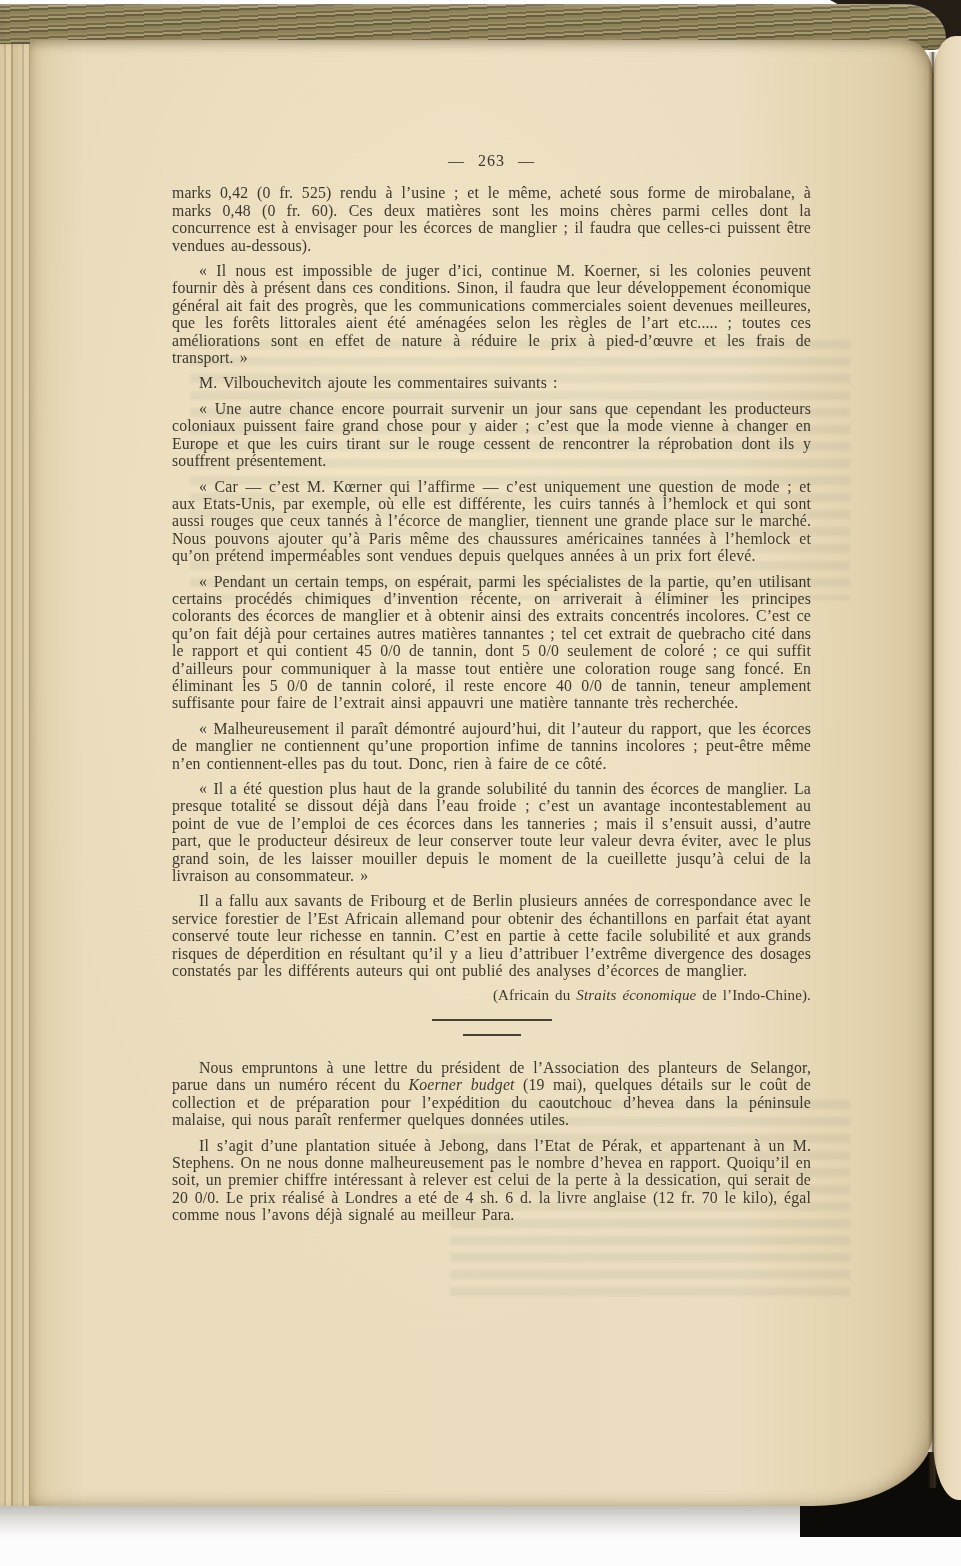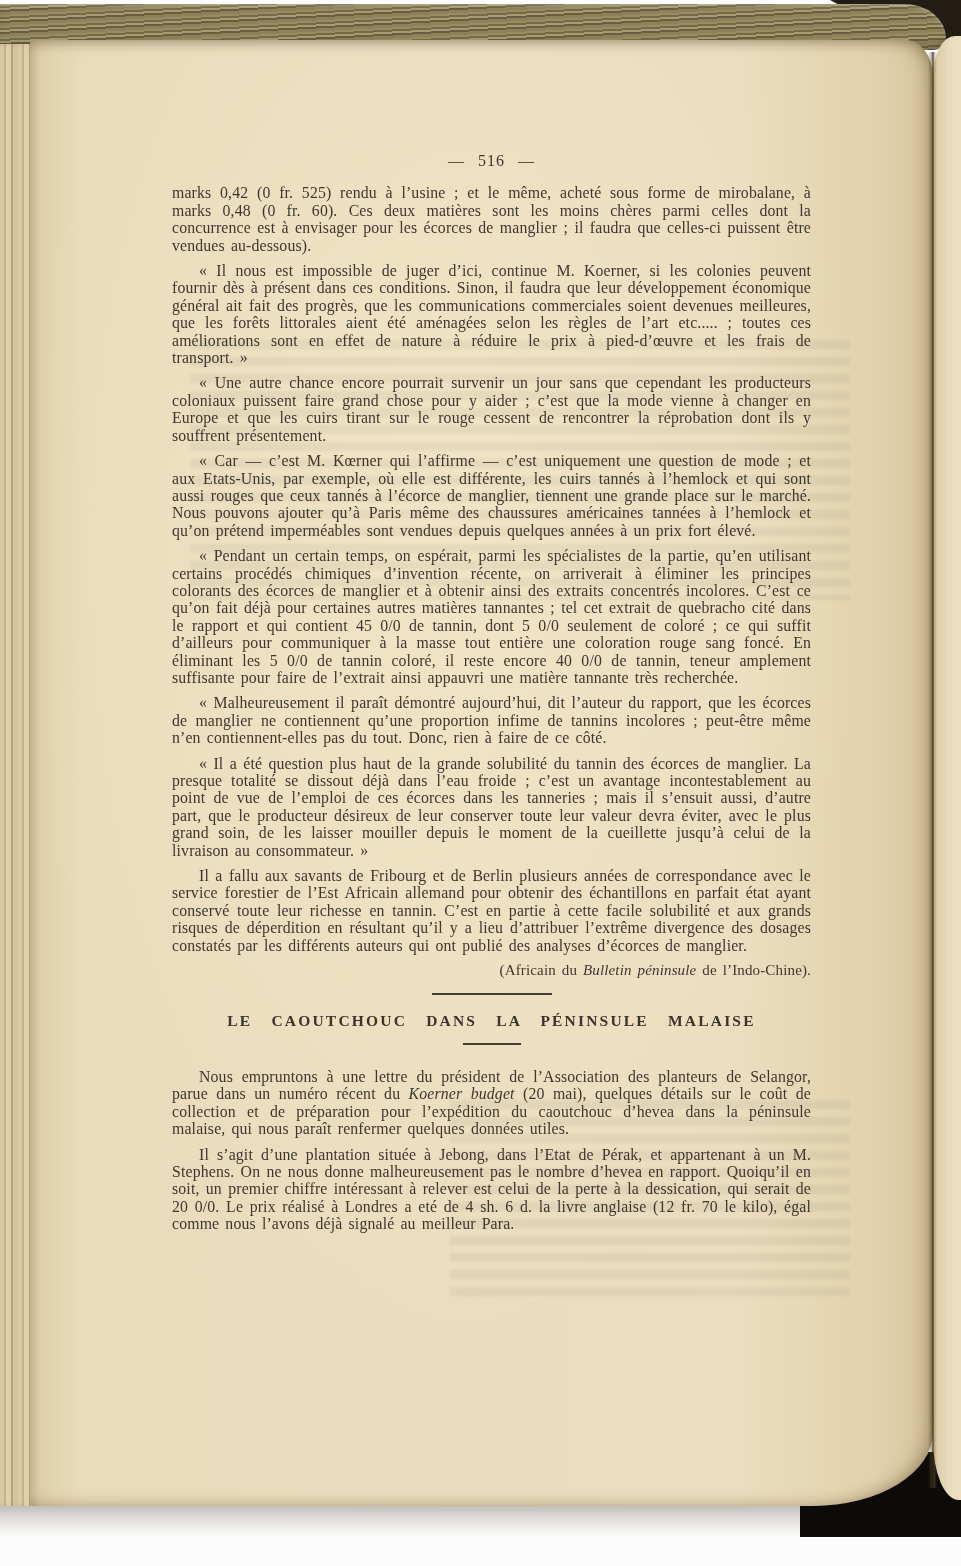--- a/index.html
+++ b/index.html
@@ -115,40 +115,40 @@
   <div class="right-page"></div>
 
   <div class="page">
     <div class="bleed b1"></div>
     <div class="bleed b2"></div>
   </div>
 
   <div class="gutter-line"></div>
 
   <div class="text-block">
-    <div class="page-number">— 516 —</div>
+    <div class="page-number">— 263 —</div>
 
     <p class="noindent">marks 0,42 (0 fr. 525) rendu à l’usine&nbsp;; et le même, acheté sous forme de mirobalane, à marks 0,48 (0 fr. 60). Ces deux matières sont les moins chères parmi celles dont la concurrence est à envisager pour les écorces de manglier&nbsp;; il faudra que celles-ci puissent être vendues au-dessous).</p>
     <p>«&nbsp;Il nous est impossible de juger d’ici, continue M.&nbsp;Koerner, si les colonies peuvent fournir dès à présent dans ces conditions. Sinon, il faudra que leur développement économique général ait fait des progrès, que les communications commerciales soient devenues meilleures, que les forêts littorales aient été aménagées selon les règles de l’art etc.....&nbsp;; toutes ces améliorations sont en effet de nature à réduire le prix à pied-d’œuvre et les frais de transport.&nbsp;»</p>
+    <p>M. Vilbouchevitch ajoute les commentaires suivants&nbsp;:</p>
     <p>«&nbsp;Une autre chance encore pourrait survenir un jour sans que cependant les producteurs coloniaux puissent faire grand chose pour y aider&nbsp;; c’est que la mode vienne à changer en Europe et que les cuirs tirant sur le rouge cessent de rencontrer la réprobation dont ils y souffrent présentement.</p>
     <p>«&nbsp;Car — c’est M. Kœrner qui l’affirme — c’est uniquement une question de mode&nbsp;; et aux Etats-Unis, par exemple, où elle est différente, les cuirs tannés à l’hemlock et qui sont aussi rouges que ceux tannés à l’écorce de manglier, tiennent une grande place sur le marché. Nous pouvons ajouter qu’à Paris même des chaussures américaines tannées à l’hemlock et qu’on prétend imperméables sont vendues depuis quelques années à un prix fort élevé.</p>
     <p>«&nbsp;Pendant un certain temps, on espérait, parmi les spécialistes de la partie, qu’en utilisant certains procédés chimiques d’invention récente, on arriverait à éliminer les principes colorants des écorces de manglier et à obtenir ainsi des extraits concentrés incolores. C’est ce qu’on fait déjà pour certaines autres matières tannantes&nbsp;; tel cet extrait de quebracho cité dans le rapport et qui contient 45 0/0 de tannin, dont 5 0/0 seulement de coloré&nbsp;; ce qui suffit d’ailleurs pour communiquer à la masse tout entière une coloration rouge sang foncé. En éliminant les 5 0/0 de tannin coloré, il reste encore 40 0/0 de tannin, teneur amplement suffisante pour faire de l’extrait ainsi appauvri une matière tannante très recherchée.</p>
     <p>«&nbsp;Malheureusement il paraît démontré aujourd’hui, dit l’auteur du rapport, que les écorces de manglier ne contiennent qu’une proportion infime de tannins incolores&nbsp;; peut-être même n’en contiennent-elles pas du tout. Donc, rien à faire de ce côté.</p>
     <p>«&nbsp;Il a été question plus haut de la grande solubilité du tannin des écorces de manglier. La presque totalité se dissout déjà dans l’eau froide&nbsp;; c’est un avantage incontestablement au point de vue de l’emploi de ces écorces dans les tanneries&nbsp;; mais il s’ensuit aussi, d’autre part, que le producteur désireux de leur conserver toute leur valeur devra éviter, avec le plus grand soin, de les laisser mouiller depuis le moment de la cueillette jusqu’à celui de la livraison au consommateur.&nbsp;»</p>
     <p>Il a fallu aux savants de Fribourg et de Berlin plusieurs années de correspondance avec le service forestier de l’Est Africain allemand pour obtenir des échantillons en parfait état ayant conservé toute leur richesse en tannin. C’est en partie à cette facile solubilité et aux grands risques de déperdition en résultant qu’il y a lieu d’attribuer l’extrême divergence des dosages constatés par les différents auteurs qui ont publié des analyses d’écorces de manglier.</p>
 
-    <p class="extrait"><span>(Africain du </span><i>Bulletin péninsule</i><span> de l’Indo-Chine).</span></p>
+    <p class="extrait"><span>(Africain du </span><i>Straits économique</i><span> de l’Indo-Chine).</span></p>
 
     <div class="rule rule-long"></div>
 
-    <h2 class="section-heading">LE CAOUTCHOUC DANS LA PÉNINSULE MALAISE</h2>
 
     <div class="rule rule-short"></div>
 
-    <p class="after-heading"><span>Nous empruntons à une lettre du président de l’Association des planteurs de Selangor, parue dans un numéro récent du </span><i>Koerner budget</i><span> (20 mai), quelques détails sur le coût de collection et de préparation pour l’expédition du caoutchouc d’hevea dans la péninsule malaise, qui nous paraît renfermer quelques données utiles.</span></p>
+    <p class="after-heading"><span>Nous empruntons à une lettre du président de l’Association des planteurs de Selangor, parue dans un numéro récent du </span><i>Koerner budget</i><span> (19 mai), quelques détails sur le coût de collection et de préparation pour l’expédition du caoutchouc d’hevea dans la péninsule malaise, qui nous paraît renfermer quelques données utiles.</span></p>
 
     <p>Il s’agit d’une plantation située à Jebong, dans l’Etat de Pérak, et appartenant à un M. Stephens. On ne nous donne malheureusement pas le nombre d’hevea en rapport. Quoiqu’il en soit, un premier chiffre intéressant à relever est celui de la perte à la dessication, qui serait de 20 0/0. Le prix réalisé à Londres a eté de 4 sh. 6 d. la livre anglaise (12 fr. 70 le kilo), égal comme nous l’avons déjà signalé au meilleur Para.</p>
   </div>
 
   <div class="footer-strip">
     
   </div>
 
 </div>
 

